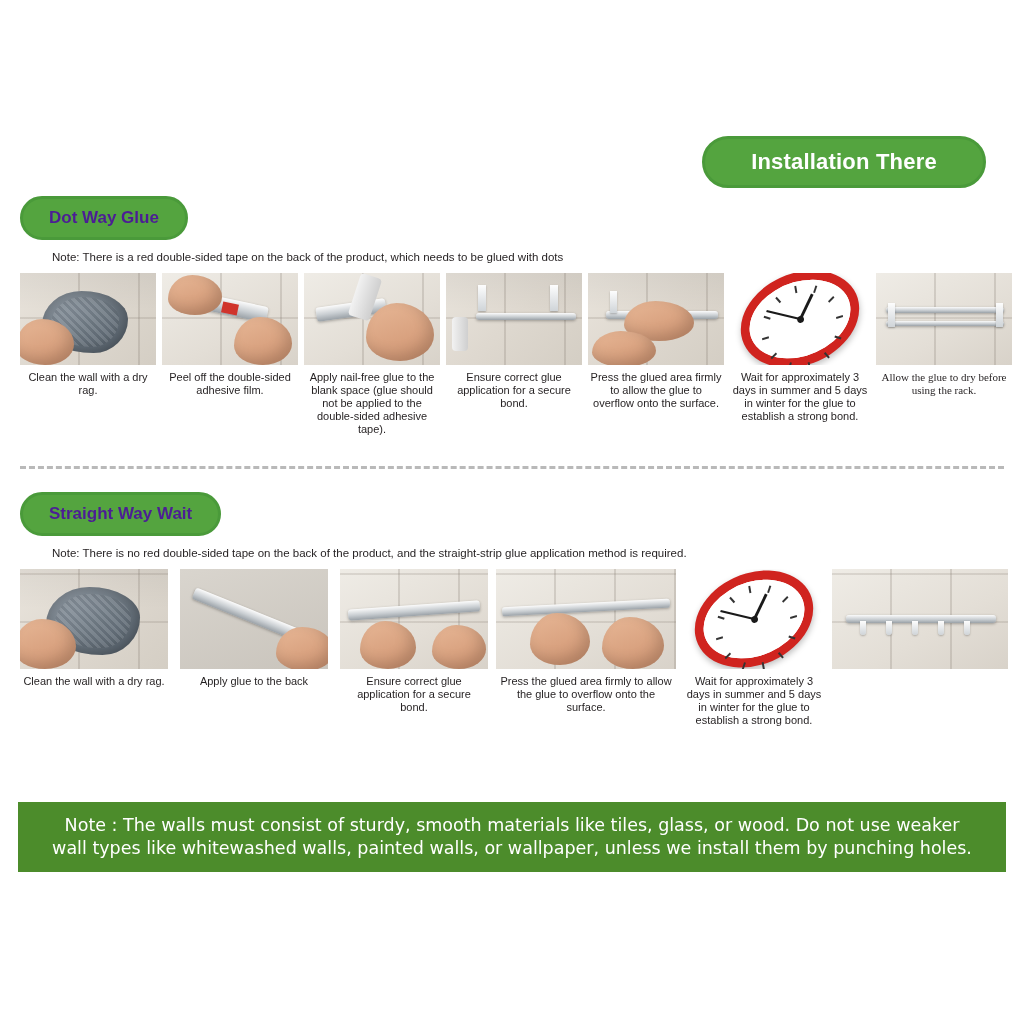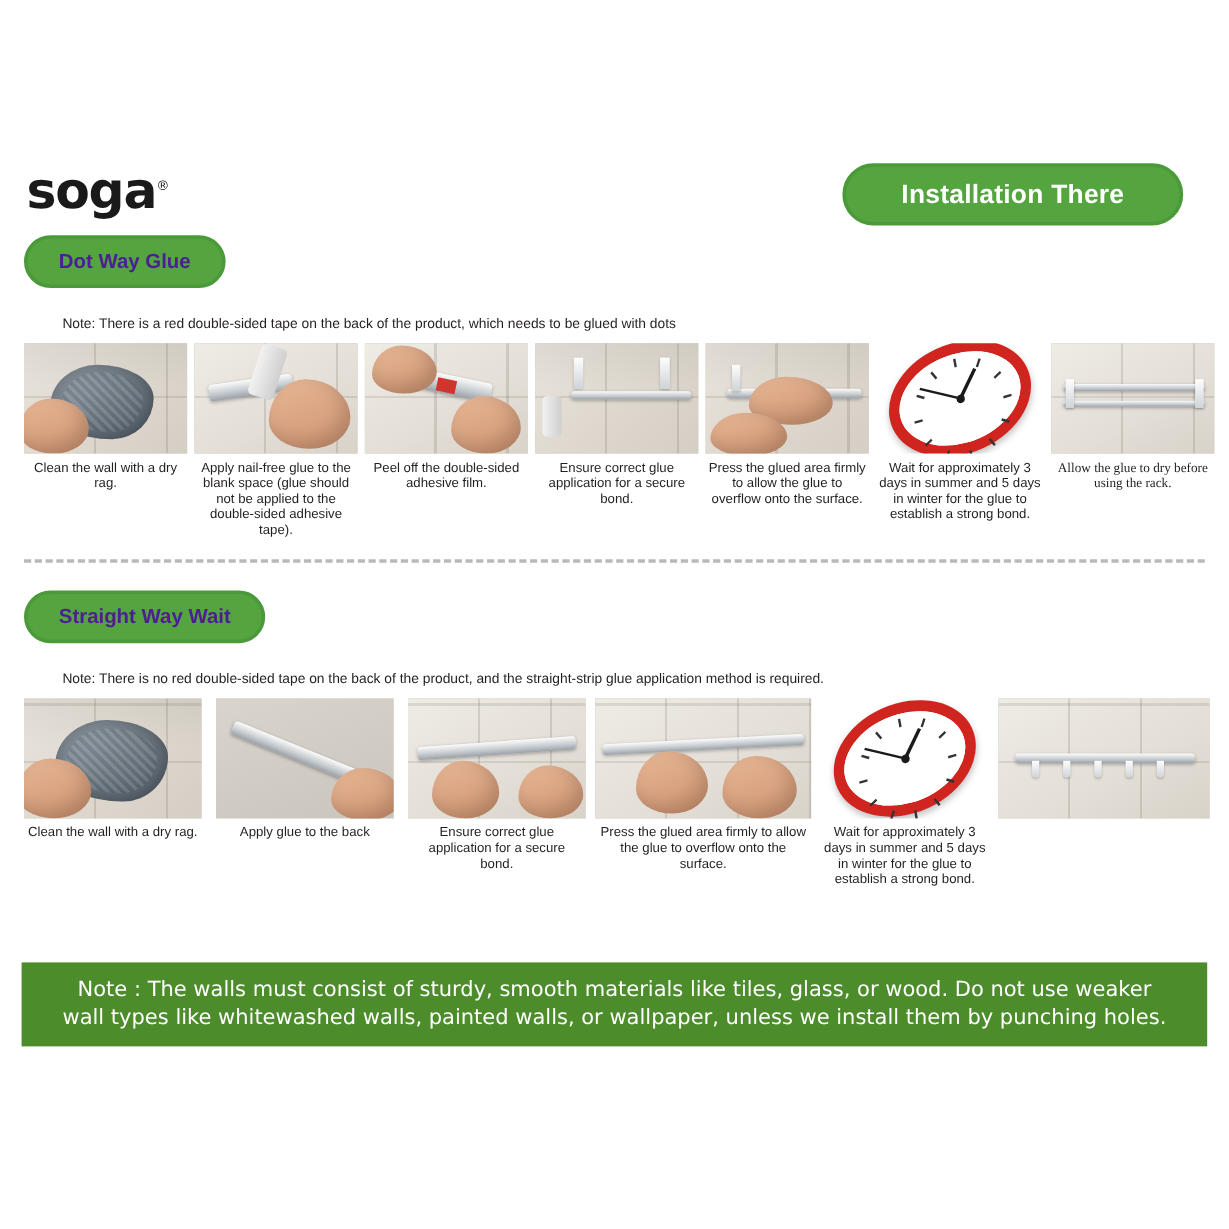--- a/index.html
+++ b/index.html
@@ -73,21 +73,21 @@
   }
   .section-pill span {
     color: #4c1d95;
     font-size: 17px;
     font-weight: bold;
   }
 
   .note-line {
     font-size: 11.5px;
     color: #231f20;
-    margin-top: 24px;
+    margin-top: 11px;
     padding-left: 32px;
   }
 
   
   .strip {
     display: flex;
     align-items: flex-start;
     margin-top: 10px;
   }
   .step {
@@ -222,23 +222,20 @@
   .clock .hand-h { width: 3px; height: 26px; margin-left: -1.5px; margin-top: -26px; transform: rotate(38deg); }
   .clock .hand-m { width: 2px; height: 36px; margin-left: -1px; margin-top: -36px; transform: rotate(-62deg); }
   .clock .pin { position: absolute; left: 50%; top: 50%; width: 7px; height: 7px; margin: -3.5px 0 0 -3.5px; border-radius: 50%; background: #1a1a1a; }
 </style>
 </head>
 <body>
 
 <div class="page">
 
   <div class="header">
-    <div class="logo">
-      <span>soga</span><span class="reg">®</span>
-    </div>
     <div class="guide-pill">
       <span>Installation There</span>
     </div>
   </div>
 
   <div style="position:absolute; left:20px; top:196px; width:990px;">
     <div class="section-pill">
       <span>Dot Way Glue</span>
     </div>
     <div class="note-line">Note: There is a red double-sided tape on the back of the product, which needs to be glued with dots</div>
@@ -250,36 +247,36 @@
           <div class="tilewall"></div>
           <div class="rag" style="left:22px; top:18px; width:86px; height:62px;"></div>
           <div class="hand" style="left:-4px; top:46px; width:58px; height:46px;"></div>
         </div>
         <div class="caption">Clean the wall with a dry rag.</div>
       </div>
 
       <div class="step" style="width:136px; margin-right:6px;">
         <div class="photo" style="width:136px; height:92px;">
           <div class="tilewall light"></div>
-          <div class="bar" style="left:12px; top:30px; width:70px; height:14px; transform:rotate(-8deg);"></div>
-          <div class="glue-tube" style="left:50px; top:2px; width:22px; height:44px; transform:rotate(18deg);"></div>
-          <div class="hand" style="left:62px; top:30px; width:68px; height:58px;"></div>
-        </div>
-        <div class="caption">Apply nail-free glue to the blank space (glue should not be applied to the double-sided adhesive tape).</div>
-      </div>
-
-      <div class="step" style="width:136px; margin-right:6px;">
-        <div class="photo" style="width:136px; height:92px;">
-          <div class="tilewall light"></div>
           <div class="bar" style="left:28px; top:26px; width:78px; height:16px; transform:rotate(12deg);"></div>
           <div class="redtape" style="left:60px; top:30px; width:16px; height:11px; transform:rotate(12deg);"></div>
           <div class="hand" style="left:6px; top:2px; width:54px; height:40px;"></div>
           <div class="hand" style="left:72px; top:44px; width:58px; height:48px;"></div>
         </div>
         <div class="caption">Peel off the double-sided adhesive film.</div>
+      </div>
+
+      <div class="step" style="width:136px; margin-right:6px;">
+        <div class="photo" style="width:136px; height:92px;">
+          <div class="tilewall light"></div>
+          <div class="bar" style="left:12px; top:30px; width:70px; height:14px; transform:rotate(-8deg);"></div>
+          <div class="glue-tube" style="left:50px; top:2px; width:22px; height:44px; transform:rotate(18deg);"></div>
+          <div class="hand" style="left:62px; top:30px; width:68px; height:58px;"></div>
+        </div>
+        <div class="caption">Apply nail-free glue to the blank space (glue should not be applied to the double-sided adhesive tape).</div>
       </div>
 
       <div class="step" style="width:136px; margin-right:6px;">
         <div class="photo" style="width:136px; height:92px;">
           <div class="tilewall"></div>
           <div class="bracket" style="left:32px; top:12px; width:8px; height:26px;"></div>
           <div class="bracket" style="left:104px; top:12px; width:8px; height:26px;"></div>
           <div class="bar" style="left:30px; top:40px; width:100px; height:7px;"></div>
           <div class="glue-tube" style="left:6px; top:44px; width:16px; height:34px;"></div>
         </div>

